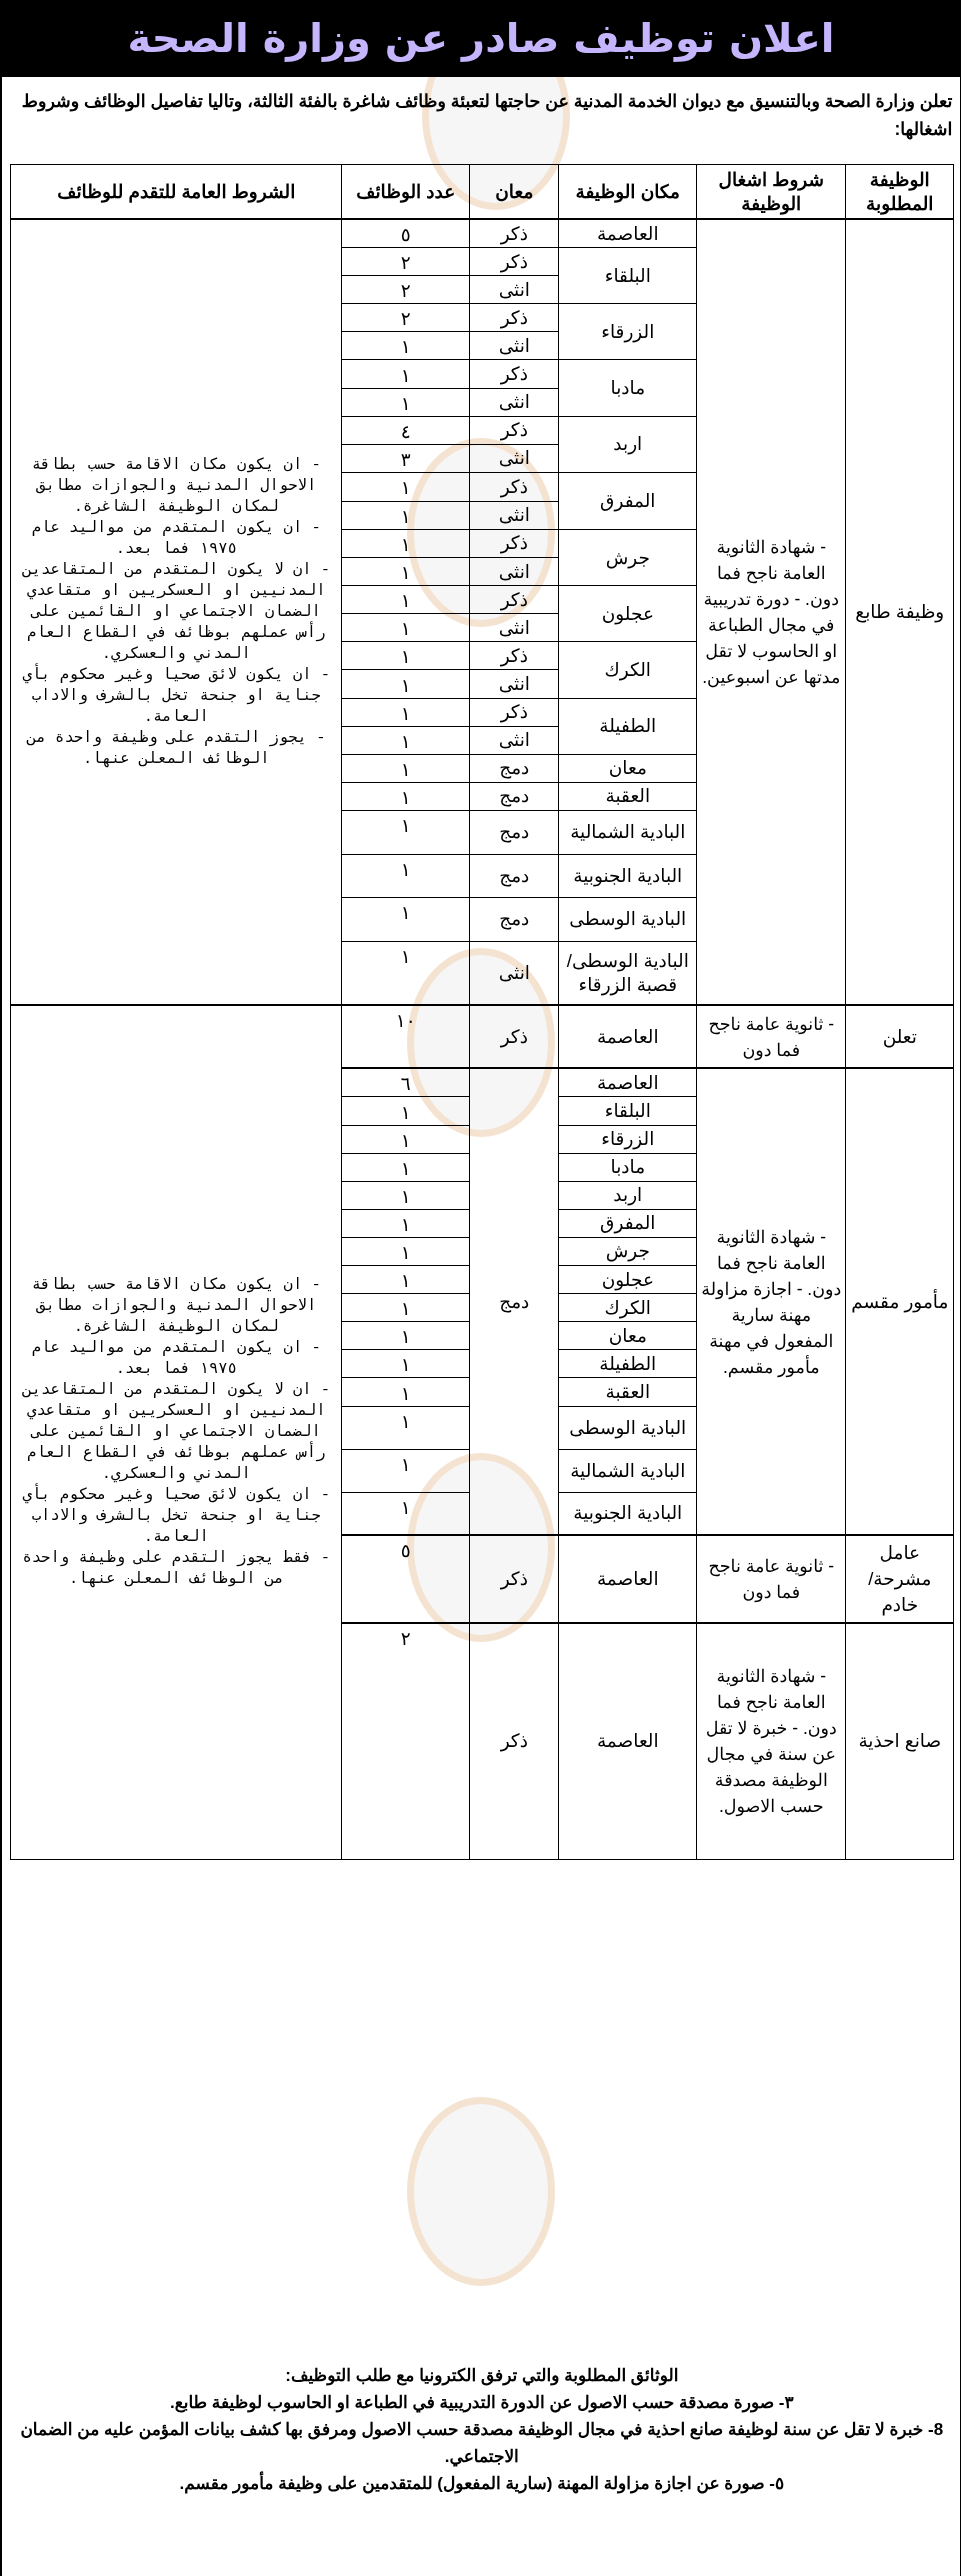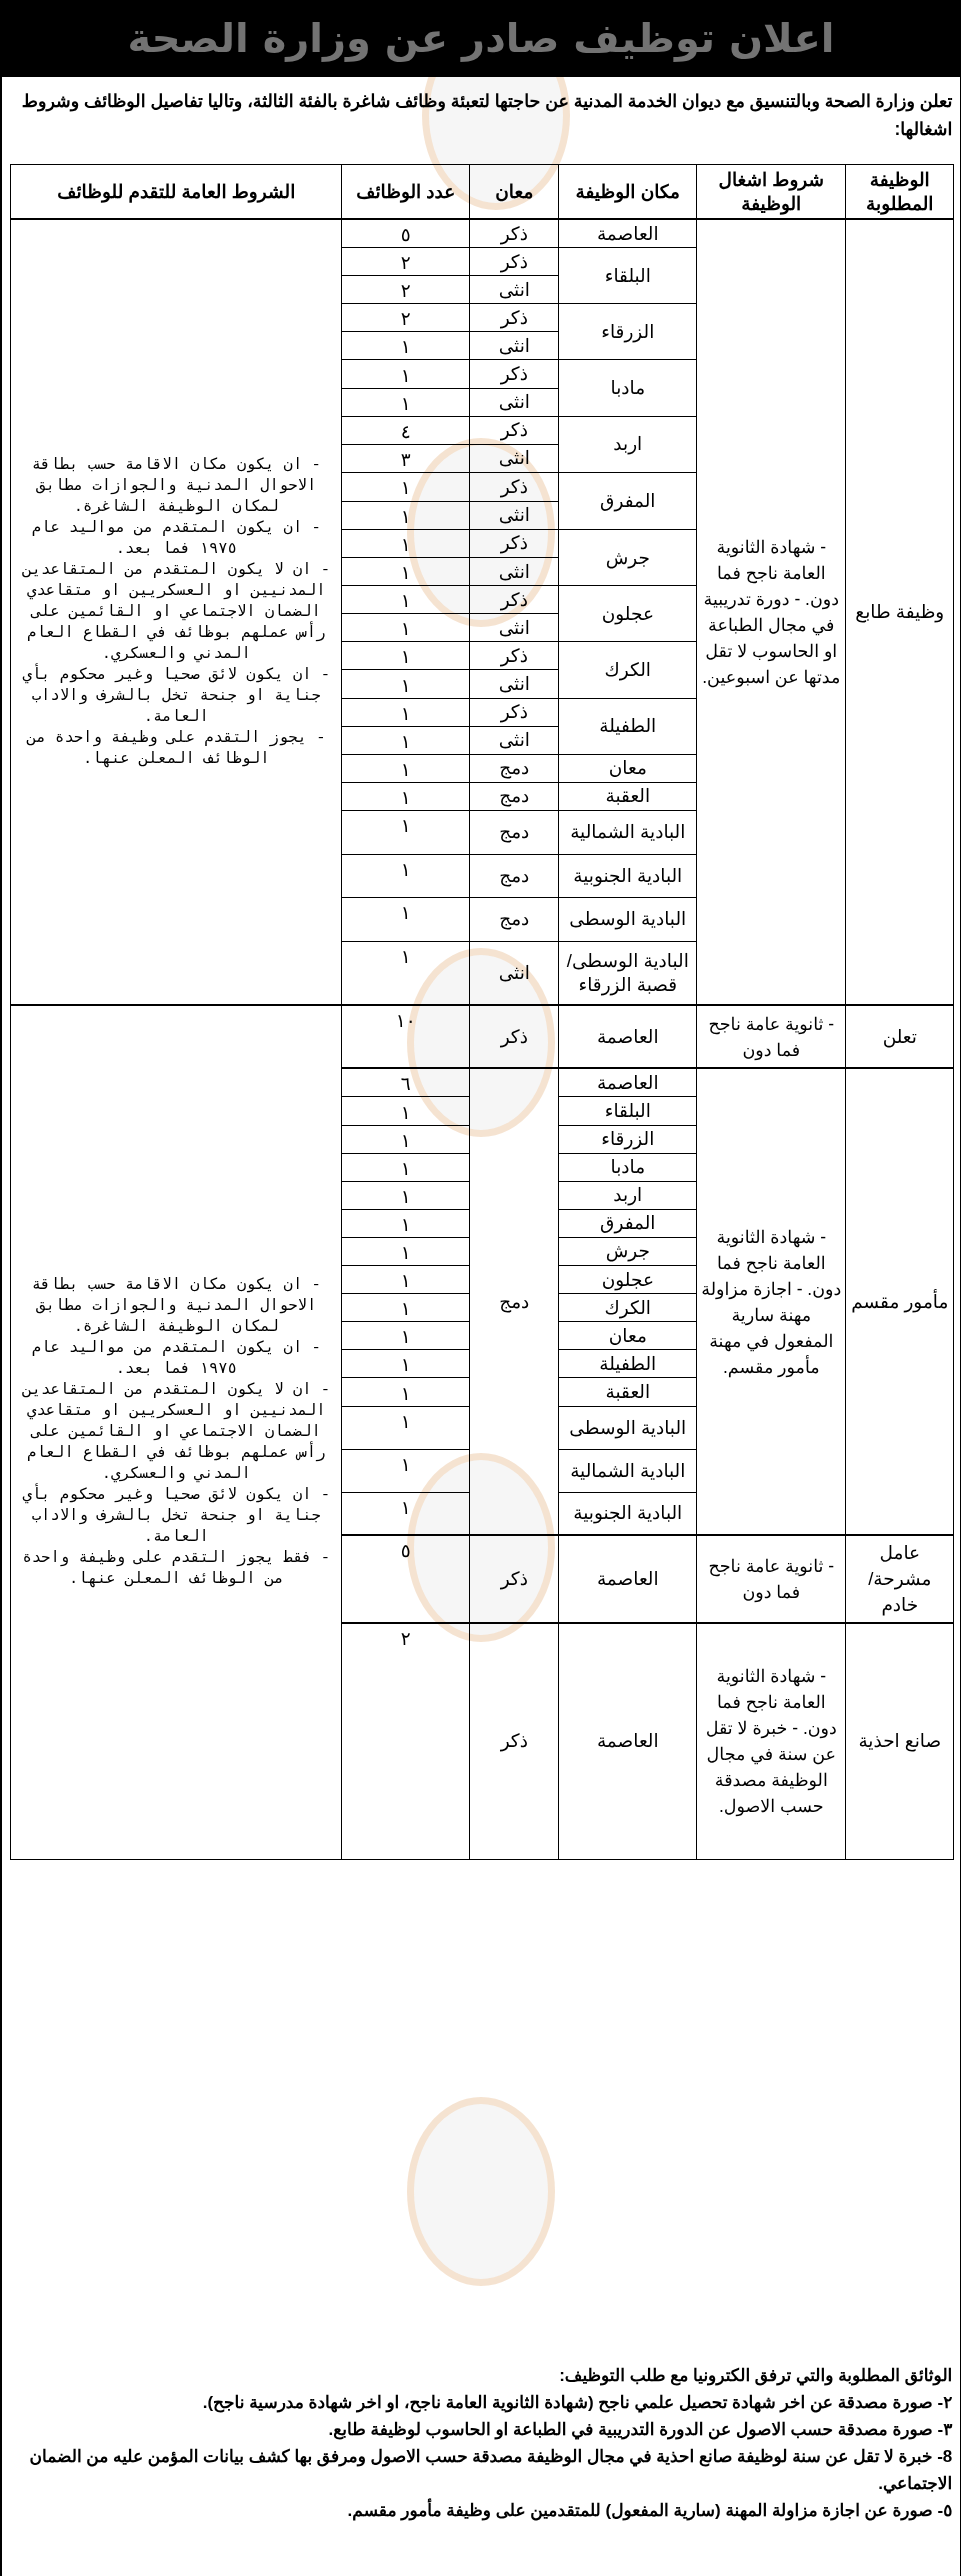--- a/index.html
+++ b/index.html
@@ -1,39 +1,39 @@
 <!DOCTYPE html>
 <html style="font-size:8.2px"><head>
 <meta charset="utf-8">
 <style>
   html, body { margin:0; padding:0; background:#ffffff; }
   body { width:962px; height:3090px; position:relative; overflow:hidden;
          font-family:"DejaVu Sans", sans-serif; color:#000; }
   .frame { position:absolute; left:0; top:0; width:958px; height:3086px;
            border:2.1px solid #000; }
   .title-bar { position:absolute; left:0; top:0; width:962px; height:77px; background:#000;
-               color:#737373; text-align:center; font-family:"DejaVu Sans", sans-serif;
+               color:#c4b5fd; text-align:center; font-family:"DejaVu Sans", sans-serif;
                font-weight:bold; font-size:40px; line-height:77px; direction:rtl; }
   .intro { position:absolute; left:11.3px; top:87px; width:941px; direction:rtl; text-align:right;
            font-family:"Liberation Sans", sans-serif; font-weight:bold; font-size:17.5px; line-height:28px; }
   table.jobs { position:absolute; left:10.3px; top:164px; width:943px; border-collapse:collapse;
                direction:rtl; table-layout:fixed;
                font-family:"Liberation Sans", sans-serif; }
   table.jobs td, table.jobs th { border:1.5px solid #000; text-align:center; vertical-align:middle;
                font-size:18.5px; line-height:24px; padding:0 3.1px; font-weight:normal; }
   table.jobs th { height:53px; font-weight:bold; font-size:18.5px; border-bottom:2.6px solid #000; }
   table.jobs td.cond { vertical-align:middle; font-family:Liberation Mono, monospace;
                        font-size:15.5px; line-height:21px; padding:0 10.3px; }
   table.jobs td.req { font-size:17.5px; line-height:26px; }
   table.jobs td.num { vertical-align:top; padding-top:3.1px; }
   table.jobs td.job { font-size:18.5px; line-height:26px; }
   tr.sec-start td { border-top:2.6px solid #000; }
   .docs { position:absolute; left:11.3px; top:2362px; width:941px; direction:rtl; text-align:right;
           font-family:"Liberation Sans", sans-serif; font-weight:bold; font-size:17px; line-height:27px; }
-  .docs p { margin:0; }
+  .docs p { margin:0;text-align:center; }
   .watermark { position:absolute; width:134px; height:175px; border-radius:50%;
                border:7.2px solid rgba(245,170,100,0.25); background:rgba(220,220,220,0.25);
                pointer-events:none; }
 </style>
 </head>
 <body>
 
 <div class="frame"></div>
 
 <div class="watermark" style="left:422px;top:20.6px;"></div>
@@ -280,19 +280,18 @@
         <td class="req" rowspan="1">- شهادة الثانوية العامة ناجح فما دون. - خبرة لا تقل عن سنة في مجال الوظيفة مصدقة حسب الاصول.</td>
         <td rowspan="1">العاصمة</td>
         <td>ذكر</td>
         <td class="num">٢</td>
       </tr>
     </tbody>
 </table>
 
 <div class="docs">
   <p>الوثائق المطلوبة والتي ترفق الكترونيا مع طلب التوظيف:</p>
-  <p>٢- صورة مصدقة عن اخر شهادة تحصيل علمي ناجح (شهادة الثانوية العامة ناجح، او اخر شهادة مدرسية ناجح).</p>
   <p>٣- صورة مصدقة حسب الاصول عن الدورة التدريبية في الطباعة او الحاسوب لوظيفة طابع.</p>
   <p>8- خبرة لا تقل عن سنة لوظيفة صانع احذية في مجال الوظيفة مصدقة حسب الاصول ومرفق بها كشف بيانات المؤمن عليه من الضمان الاجتماعي.</p>
   <p>٥- صورة عن اجازة مزاولة المهنة (سارية المفعول) للمتقدمين على وظيفة مأمور مقسم.</p>
 
 </div>
 
 
 </body></html>

